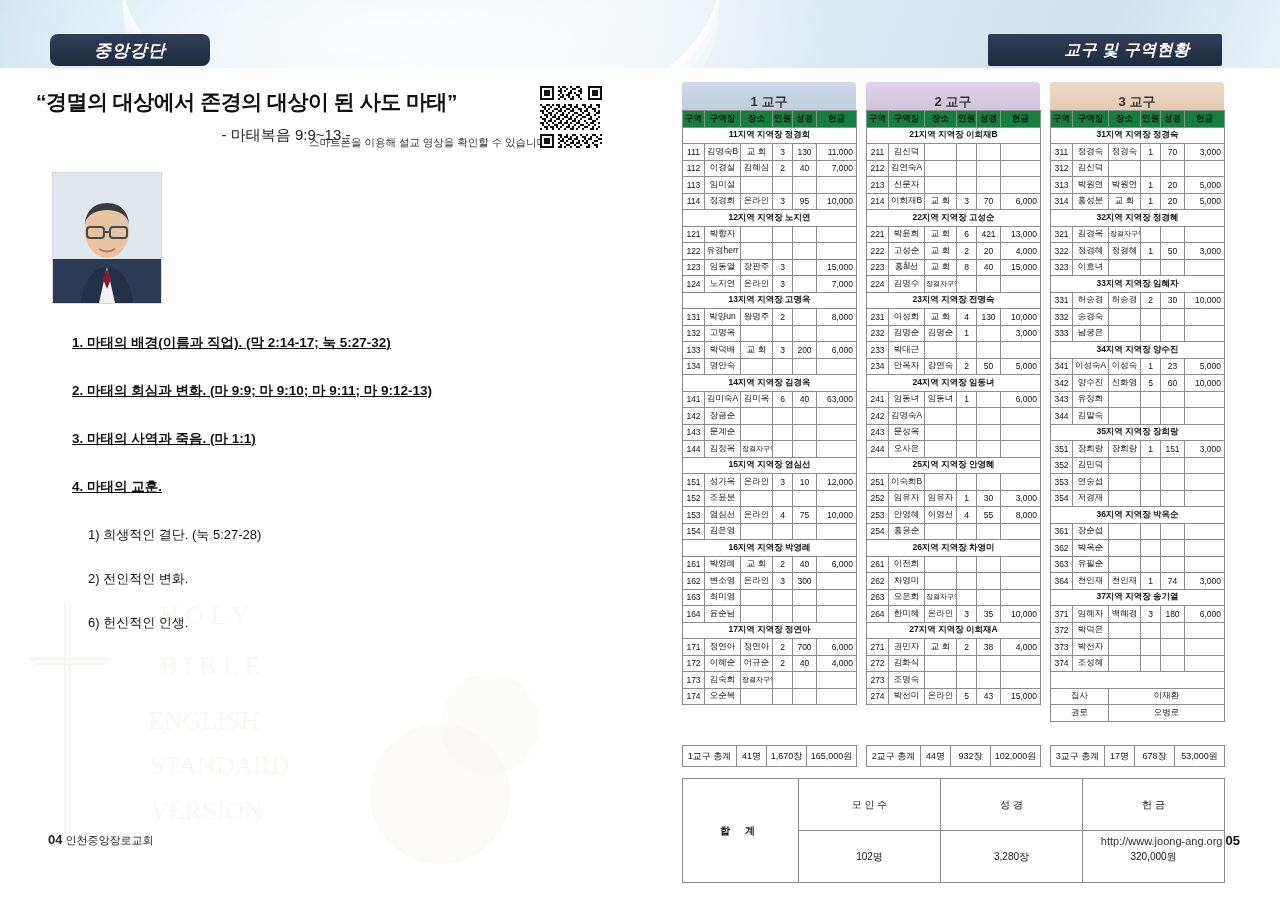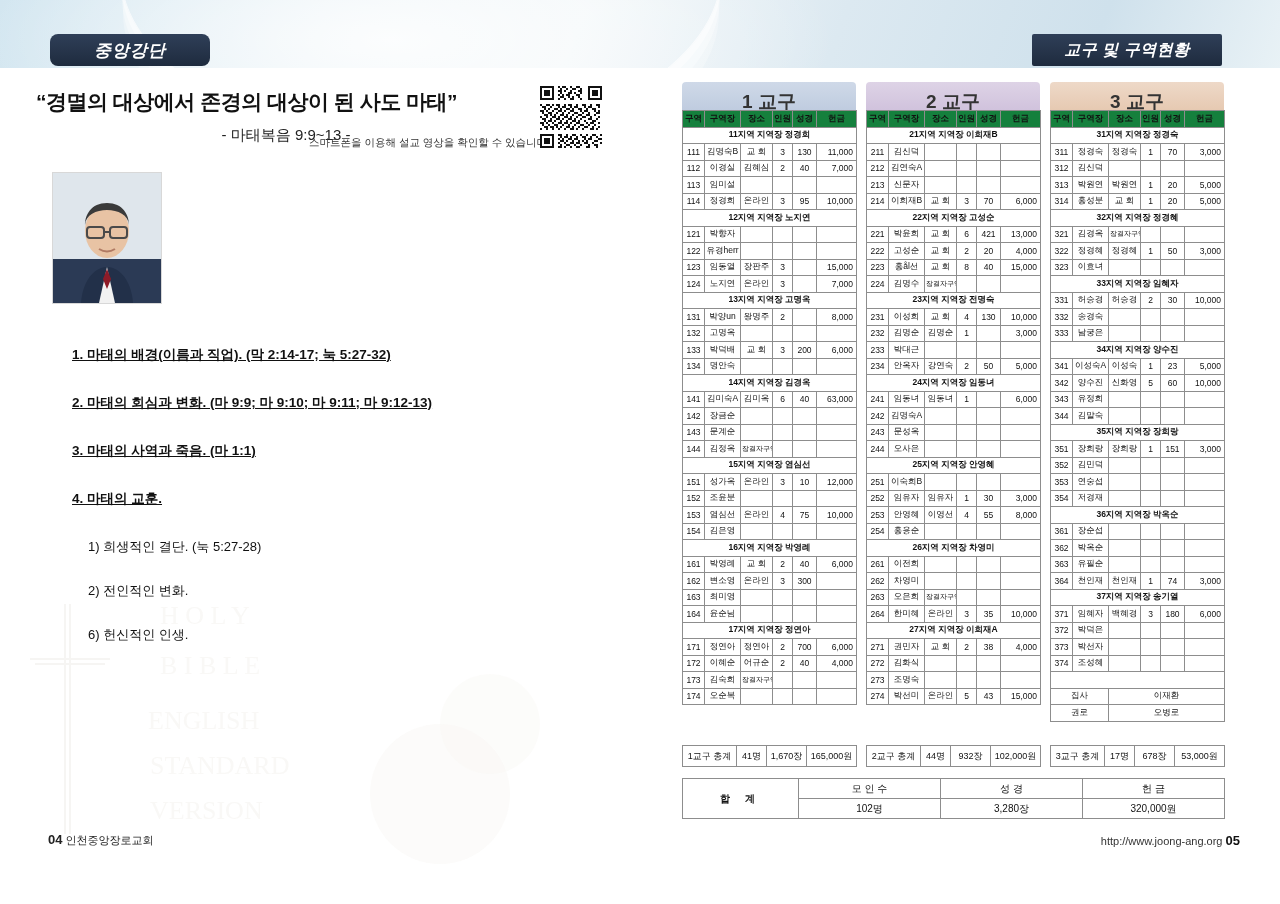--- a/index.html
+++ b/index.html
@@ -50,21 +50,21 @@
     display:flex;align-items:center;justify-content:center;
     border-radius:8px;
     transform:skewX(-0deg);
     font-style:italic;letter-spacing:1px;
   }
   .tab-right{
     position:absolute;right:58px;top:34px;width:190px;height:32px;
     background:linear-gradient(180deg,#2f3f58 0%,#1e2b3e 100%);
     color:#fff;font-weight:bold;font-size:16px;
     display:flex;align-items:center;justify-content:center;
-    border-radius:2px;font-style:italic;letter-spacing:.5px;
+    border-radius:2px;font-style:italic;letter-spacing:.5px;padding-left:44px;
   }
   
   .sermon-title{
     position:absolute;left:36px;top:88px;width:520px;
     font-size:21px;font-weight:bold;color:#111;letter-spacing:-.5px;
   }
   .sermon-verse{
     position:absolute;left:36px;top:126px;width:500px;text-align:center;
     font-size:15px;color:#222;
   }
@@ -79,38 +79,38 @@
   }
   .portrait{
     position:absolute;left:52px;top:172px;width:108px;height:130px;
     border:1px solid #d8d8d8;background:#e9edf1;overflow:hidden;
   }
   .outline{
     position:absolute;left:60px;top:330px;width:520px;
   }
   .outline .lv1{
     font-size:13.5px;font-weight:bold;color:#111;text-decoration:underline;
-    margin:16px 0 30px 12px;
+    margin:4px 0 30px 12px;
   }
   .outline .lv2{
     font-size:13px;color:#111;margin:0 0 26px 28px;
   }
   .foot-left{
     position:absolute;left:48px;bottom:56px;font-size:11px;color:#222;
   }
   .foot-left b{font-size:13px;}
   .foot-right{
     position:absolute;right:40px;bottom:56px;font-size:11px;color:#333;
   }
   .foot-right b{font-size:13px;color:#111;}
   
   .dist-head{
     position:absolute;height:39px;border-radius:4px 4px 0 0;
     display:flex;align-items:center;justify-content:center;
-    font-size:19px;font-weight:bold;color:#333;
+    font-size:13px;font-weight:bold;color:#333;
   }
   .dh1{left:682px;top:82px;width:174px;background:linear-gradient(180deg,#cfd9e8,#b9c7dc);}
   .dh2{left:866px;top:82px;width:174px;background:linear-gradient(180deg,#ded3e6,#cbbcd9);}
   .dh3{left:1050px;top:82px;width:174px;background:linear-gradient(180deg,#eed9c8,#e3c3a9);}
   table.dist{
     position:absolute;border-collapse:collapse;font-size:8.5px;color:#111;
     table-layout:fixed;
   }
   table.dist td,table.dist th{
     border:1px solid #8d8d8d;height:15.5px;padding:0 1px;text-align:center;
@@ -128,21 +128,21 @@
     position:absolute;border-collapse:collapse;font-size:9px;color:#111;table-layout:fixed;
   }
   table.tot td{border:1px solid #8d8d8d;height:20px;text-align:center;padding:0 2px;white-space:nowrap;margin-top:11px;}
   .tt1{left:682px;top:745px;width:174px;}
   .tt2{left:866px;top:745px;width:174px;}
   .tt3{left:1050px;top:745px;width:174px;}
   table.grand{
     position:absolute;left:682px;top:778px;width:542px;border-collapse:collapse;
     font-size:10px;color:#111;table-layout:fixed;
   }
-  table.grand td{border:1px solid #8d8d8d;height:19px;text-align:center;padding:0 3px;}
+  table.grand td{border:1px solid #8d8d8d;height:19px;text-align:center;padding:16px 3px;}
   table.grand td.lab{font-weight:bold;letter-spacing:6px;}
 </style>
 </head>
 <body>
 
 <div class="page"></div>
 <div class="topband"></div>
 <div class="whitepanel"></div>
 <div class="rightpanel"></div>
 <div class="bottomwhite"></div>

